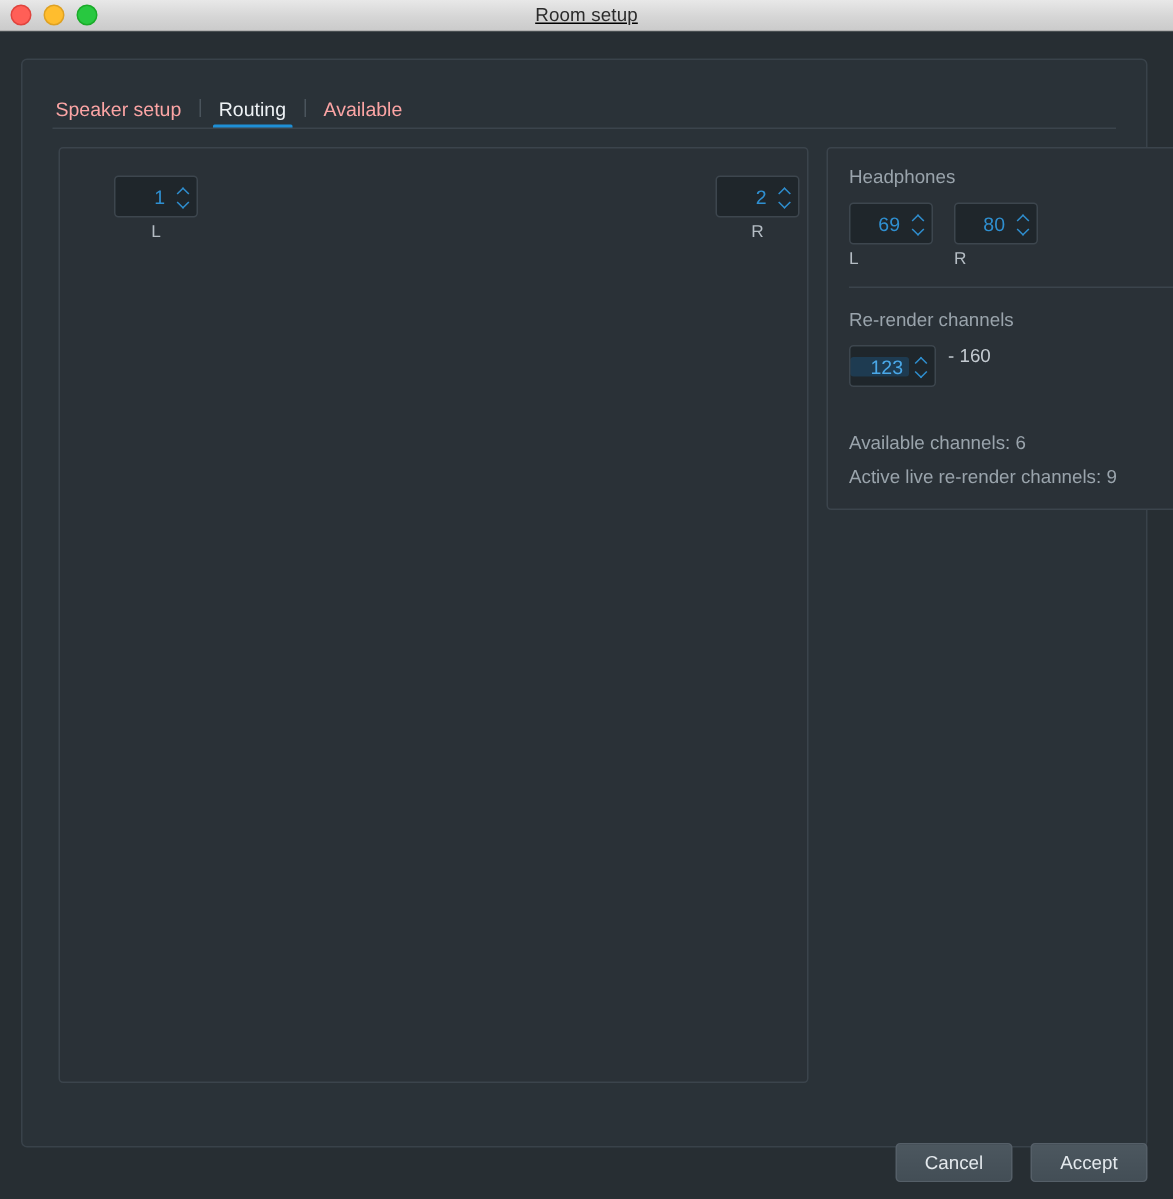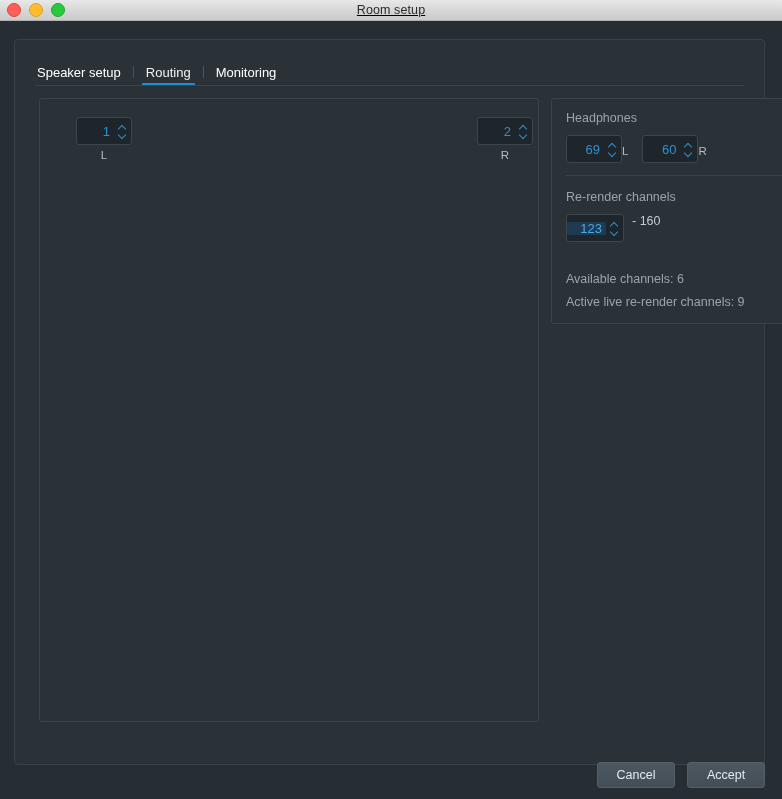--- a/index.html
+++ b/index.html
@@ -84,21 +84,21 @@
     position: absolute;
     left: 20px;
     top: 0;
     display: flex;
     align-items: flex-end;
     height: 26px;
   }
   .tab {
     position: relative;
     font-size: 13px;
-    color: #ffffff;
+    color: #fca5a5;
     padding: 0 12px 6px 12px;
     cursor: default;
     white-space: nowrap;
   }
   .tab:first-child { padding-left: 2px; }
   .tab.active {
     color: #eef2f5;
     margin-top: 36px;
   }
   .tab.active::after {
@@ -239,22 +239,21 @@
     font-size: 12.5px;
     color: #9aa4ac;
     margin-bottom: 10px;
   }
   .hp-row {
     display: flex;
     gap: 14px;
   }
   .hp-cell {
     display: flex;
-    flex-direction: row;
-    align-items: center;
+    flex-direction: column;
   }
   .divider {
     height: 1px;
     background: #3b444c;
     margin: 12px 0 14px 0;
   }
   .rr-row {
     display: flex;
     align-items: flex-start;
     gap: 8px;
@@ -315,21 +314,21 @@
       <div class="tabs">
         <div class="tab">
           <span>Speaker setup</span>
         </div>
         <div class="tab-sep"></div>
         <div class="tab active">
           <span>Routing</span>
         </div>
         <div class="tab-sep"></div>
         <div class="tab">
-          <span>Monitoring</span>
+          <span>Available</span>
         </div>
       </div>
       <div class="tab-underline"></div>
     </div>
 
     <div class="content">
 
       <div class="routing-area">
 
         <div class="spin-wrap sp-left">
@@ -367,21 +366,21 @@
               <span class="spin-arrows">
                 <span class="chev up"></span>
                 <span class="chev down"></span>
               </span>
             </div>
             <div class="spin-label">L</div>
           </div>
 
           <div class="hp-cell">
             <div class="spin">
-              <span class="spin-value">60</span>
+              <span class="spin-value">80</span>
               <span class="spin-arrows">
                 <span class="chev up"></span>
                 <span class="chev down"></span>
               </span>
             </div>
             <div class="spin-label">R</div>
           </div>
         </div>
 
         <div class="divider"></div>

